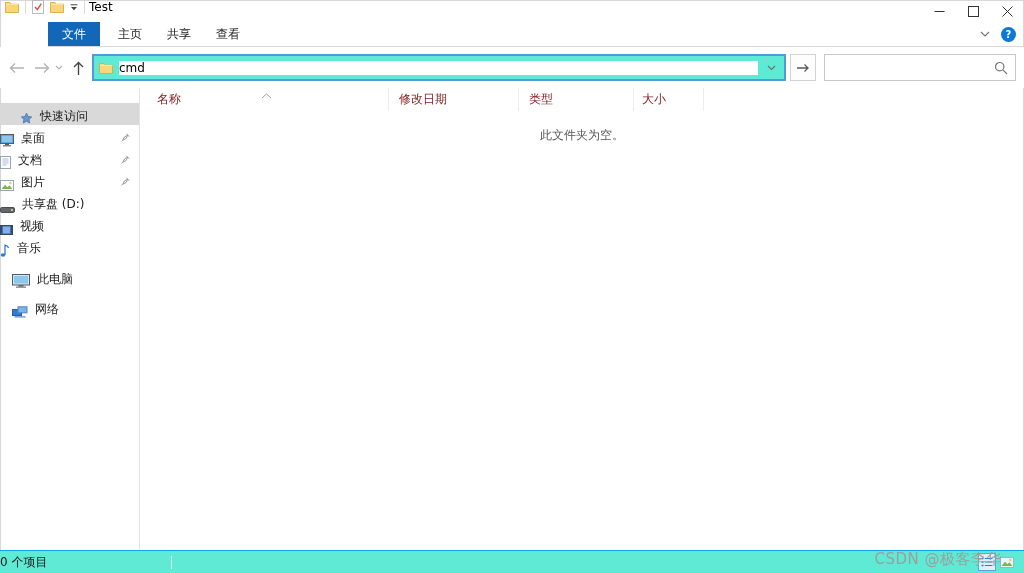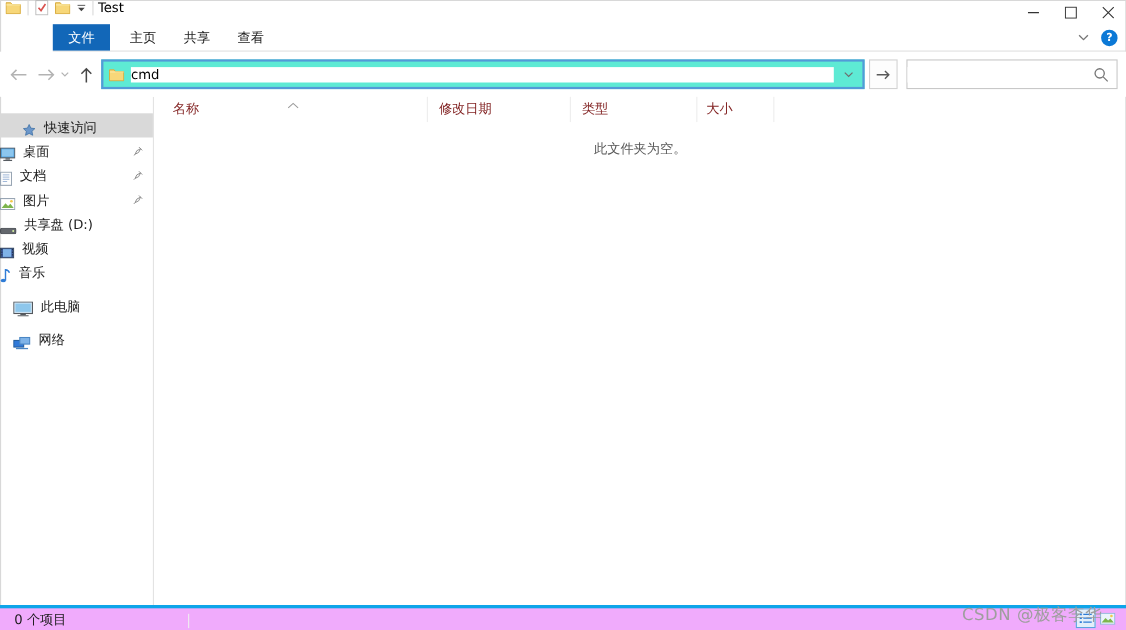--- a/index.html
+++ b/index.html
@@ -63,21 +63,21 @@
   .hdr-cell { display:flex; align-items:center; border-right:1px solid #ededed; height:100%; }
   .hc-name { width:249px; padding-left:17px; }
   .hc-date { width:130px; padding-left:10px; }
   .hc-type { width:115px; padding-left:10px; }
   .hc-size { width:70px;  padding-left:8px; }
   .sort-caret { position:absolute; left:121px; top:0; }
   .empty-msg { margin-top:16px; text-align:center; color:#575757; }
 
   
   .statusbar { position:absolute; left:0; bottom:0; width:1024px; height:23px;
-               border-top:3px solid #0ea5e9; background:#f0abfc; display:flex; align-items:center; padding-left:13px; }
+               border-top:1px solid #0ea5e9; background:#5eead4; display:flex; align-items:center; padding-left:0; }
   .status-sep { position:absolute; left:171px; top:5px; width:1px; height:13px; background:#efefef; }
   .view-btns { position:absolute; right:8px; bottom:2px; display:flex; gap:2px; }
   .view-btn { width:18px; height:18px; display:flex; align-items:center; justify-content:center;
               border:1px solid transparent; }
   .view-btn.selected { border-color:#5ba2e0; background:#e2eefa; }
 
   .watermark { position:absolute; right:22px; bottom:4px; font-size:15px; color:#9e9e9e;
                z-index:6; white-space:nowrap; letter-spacing:0.5px; }
 </style>
 </head>

